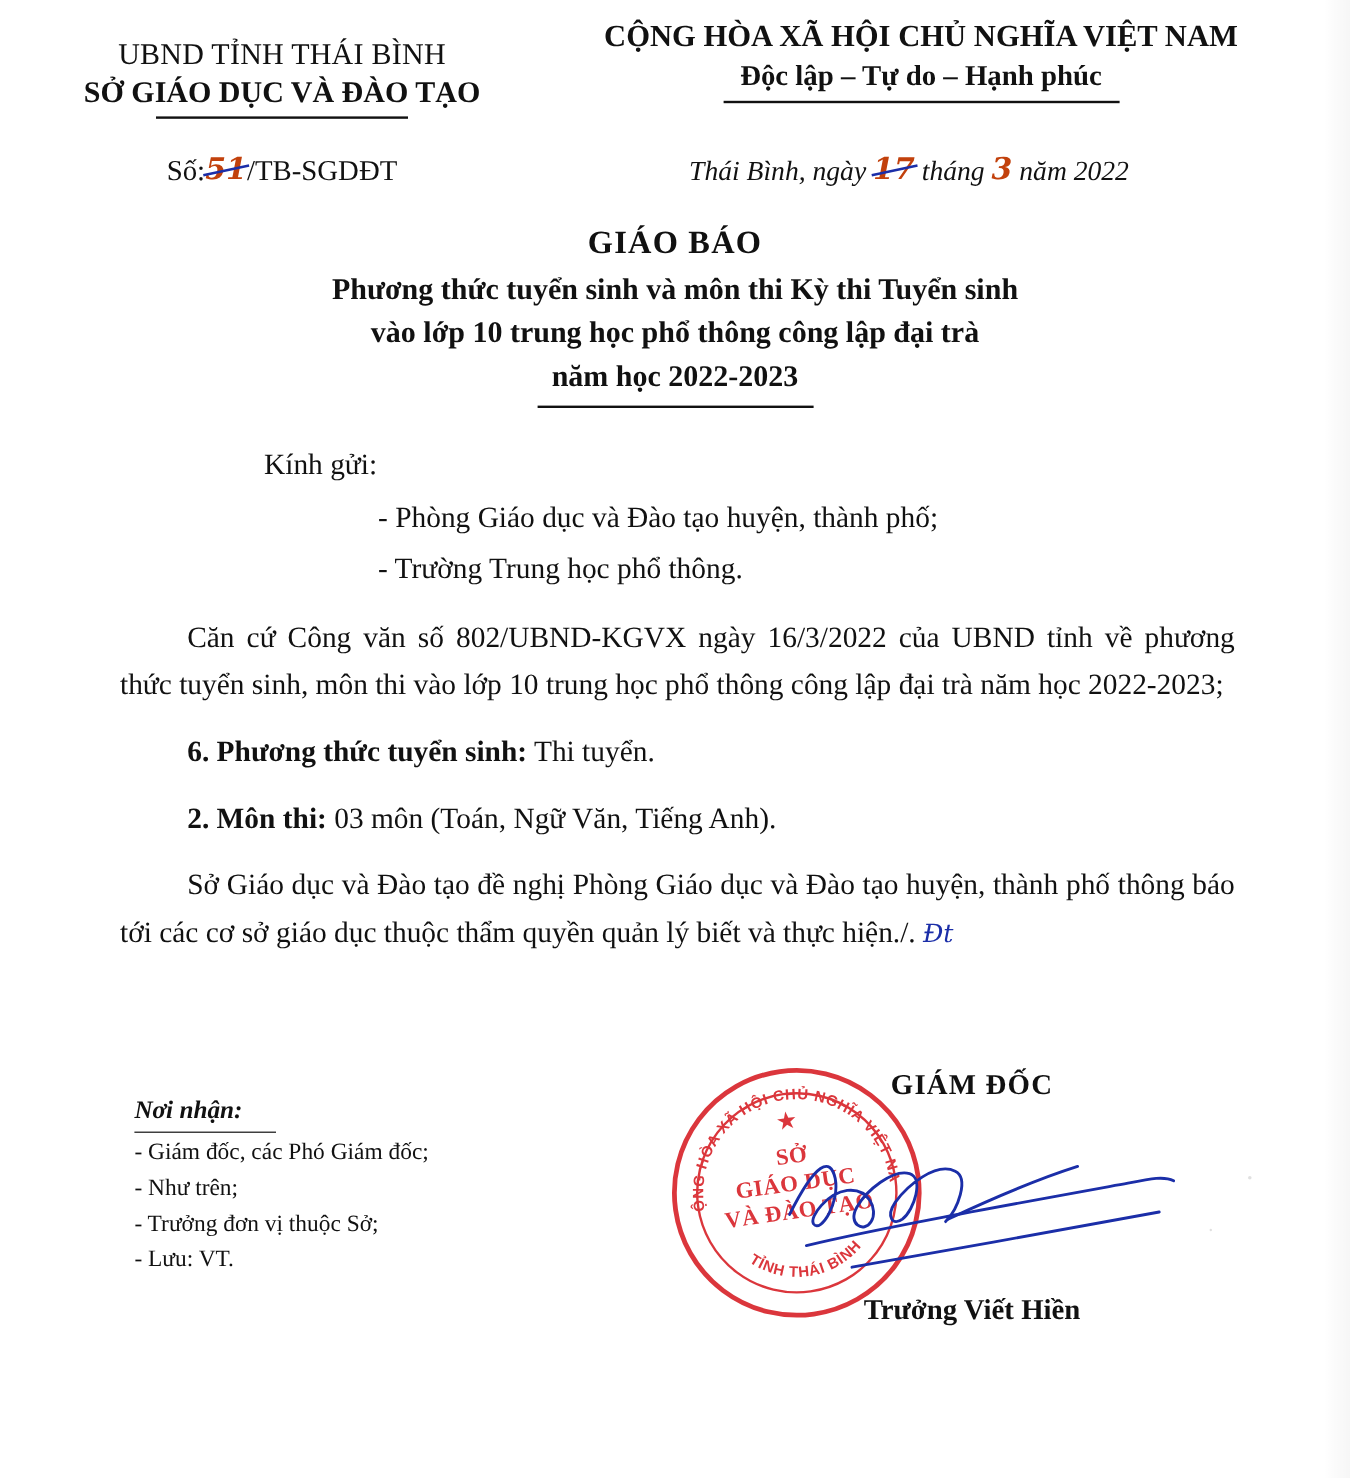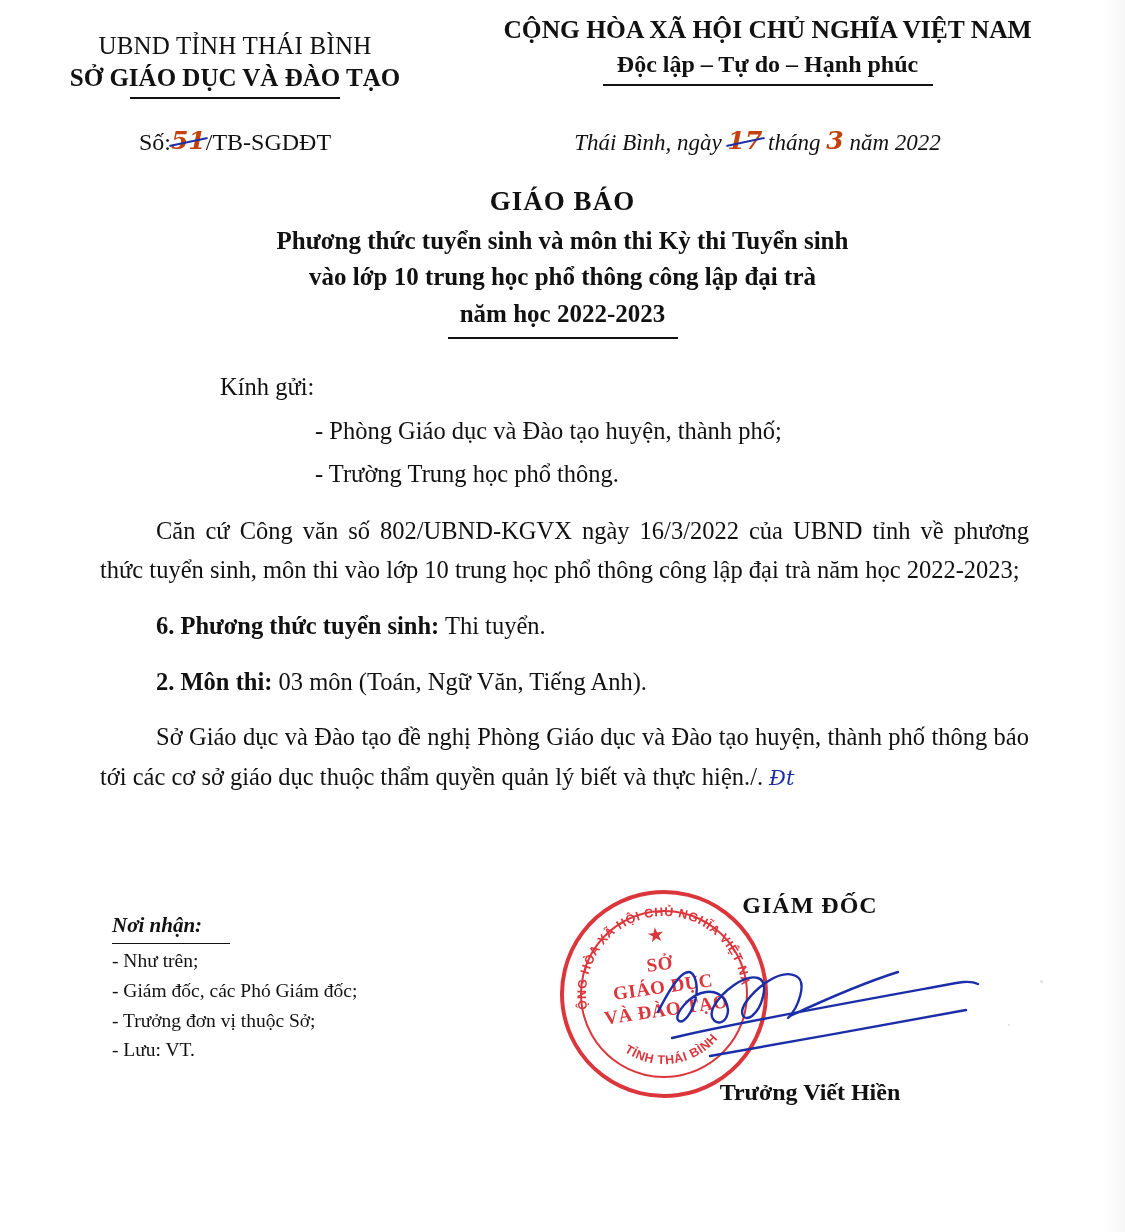--- a/index.html
+++ b/index.html
@@ -357,22 +357,22 @@
     </div>
 
     <div class="para"><span>Sở Giáo dục và Đào tạo đề nghị Phòng Giáo dục và Đào tạo huyện, thành phố thông báo tới các cơ sở giáo dục thuộc thẩm quyền quản lý biết và thực hiện./.</span><span class="final-mark">Đt</span></div>
   </div>
 
   <div class="footer">
 
     <div class="recv">
       <div class="recv-title">Nơi nhận:</div>
       <div class="recv-underline"></div>
+      <div>- Giám đốc, các Phó Giám đốc;</div>
       <div>- Như trên;</div>
-      <div>- Giám đốc, các Phó Giám đốc;</div>
       <div>- Trưởng đơn vị thuộc Sở;</div>
       <div>- Lưu: VT.</div>
     </div>
 
     <div class="stamp">
       <div class="stamp-inner"></div>
       <div class="stamp-star">★</div>
       <div class="stamp-center">
         <div>SỞ</div>
         <div>GIÁO DỤC</div>

